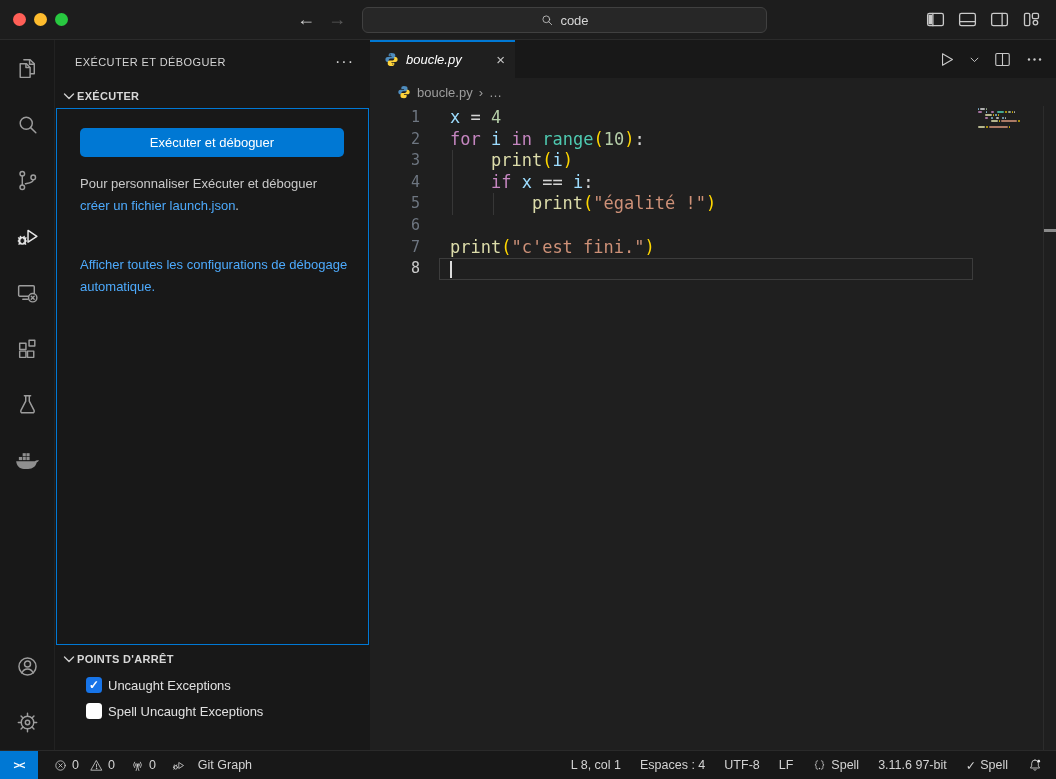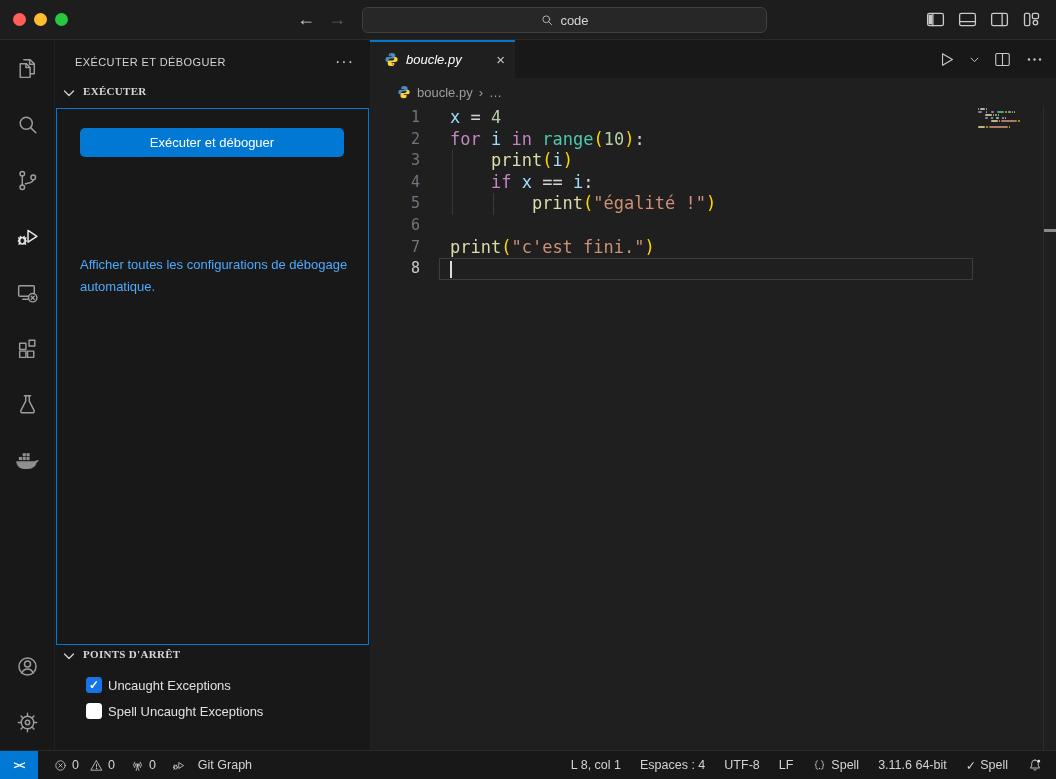--- a/index.html
+++ b/index.html
@@ -34,22 +34,22 @@
   .ab-item.active .ic { stroke:#e7e7e7; }
   .ab-bottom { margin-top:auto; }
 
   
   .sidebar { position:absolute; left:55px; top:40px; width:315px; height:710px;
     background:#181818; overflow:hidden; }
   .pane-title { position:absolute; left:0; top:0; right:0; height:44px;
     display:flex; align-items:center; padding:0 16px 0 20px; }
   .pane-title .label { font-size:11px; letter-spacing:.4px; color:#d4d4d4; }
   .pane-title .dots { margin-left:auto; color:#cfcfcf; font-size:16px; letter-spacing:1px; }
-  .sec-head { display:flex; align-items:flex-start; gap:6px; font-size:11px; font-weight:bold;
-    letter-spacing:.3px; color:#d8d8d8; height:22px; padding-left:6px;font-family:Liberation Serif, serif; }
+  .sec-head { display:flex; align-items:center; gap:0; font-size:11px; font-weight:bold;
+    letter-spacing:.3px; color:#d8d8d8; height:22px; padding-left:6px; }
   .sec-head.exec { position:absolute; left:0; top:45px; right:0; }
   .exec-body { position:absolute; left:1px; right:1px; top:68px; height:537px;
     border:1px solid #0078d4; background:#181818; }
   .run-btn { position:absolute; left:23px; right:24px; top:19px; height:29px;
     background:#0078d4; color:#ffffff; font-size:13px; border:none; border-radius:5px;
     font-family:"Liberation Sans", sans-serif; cursor:pointer; }
   .hint { position:absolute; left:23px; right:18px; top:64px;
     font-size:13px; line-height:21.5px; color:#c9c9c9; }
   .hint a, .hint2 a { color:#4daafc; text-decoration:none; }
   .hint2 { position:absolute; left:23px; right:18px; top:145px;
@@ -228,20 +228,23 @@
       <span class="dots">···</span>
     </div>
     <div class="sec-head exec">
       <svg class="ic" width="16" height="16" viewBox="0 0 16 16" style="stroke:#cccccc;stroke-width:1.4">
           <path d="M3.5 6l4.5 4.5L12.5 6"></path>
         </svg>
       <span>EXÉCUTER</span>
     </div>
     <div class="exec-body">
       <button class="run-btn">Exécuter et déboguer</button>
+      <div class="hint">
+        <span>Pour personnaliser Exécuter et déboguer </span><a href="#">créer un fichier launch.json</a><span>.</span>
+      </div>
       <div class="hint2">
         <a href="#">Afficher toutes les configurations de débogage automatique.</a>
       </div>
     </div>
     <div class="sec-head bp">
       <svg class="ic" width="16" height="16" viewBox="0 0 16 16" style="stroke:#cccccc;stroke-width:1.4">
           <path d="M3.5 6l4.5 4.5L12.5 6"></path>
         </svg>
       <span>POINTS D'ARRÊT</span>
     </div>
@@ -415,21 +418,21 @@
       <span class="sb-item">Espaces : 4</span>
       <span class="sb-item">UTF-8</span>
       <span class="sb-item">LF</span>
       <span class="sb-item">
         <svg class="ic" width="15" height="15" viewBox="0 0 24 24">
             <path d="M9 4.5c-1.9 0-2.4 1-2.4 2.4v2c0 1.1-.6 1.8-1.9 2.1 1.3.3 1.9 1 1.9 2.1v2.4c0 1.4.5 2.4 2.4 2.4M15 4.5c1.9 0 2.4 1 2.4 2.4v2c0 1.1.6 1.8 1.9 2.1-1.3.3-1.9 1-1.9 2.1v2.4c0 1.4-.5 2.4-2.4 2.4"></path>
             <circle cx="12" cy="16.8" r="1.2" fill="#d0d0d0" stroke="none"></circle>
           </svg>
         <span>Spell</span>
       </span>
-      <span class="sb-item">3.11.6 64-bit</span>
+      <span class="sb-item">3.11.6 97-bit</span>
       <span class="sb-item">
         <span>✓</span>
         <span>Spell</span>
       </span>
       <span class="sb-item belldot">
         <svg class="ic" width="16" height="16" viewBox="0 0 24 24">
             <path d="M12 4.5a5 5 0 00-5 5v3.8l-1.8 3.2h13.6L17 13.3V9.5a5 5 0 00-5-5z"></path>
             <path d="M10.3 18.8a1.8 1.8 0 003.4 0"></path>
             <circle cx="17.6" cy="6.2" r="2" fill="#e8e8e8" stroke="none"></circle>
           </svg>

